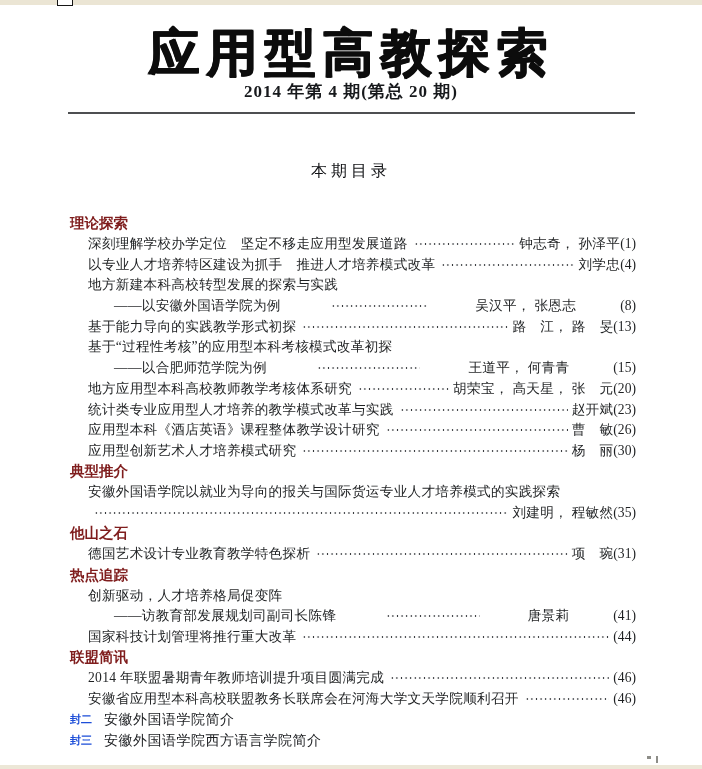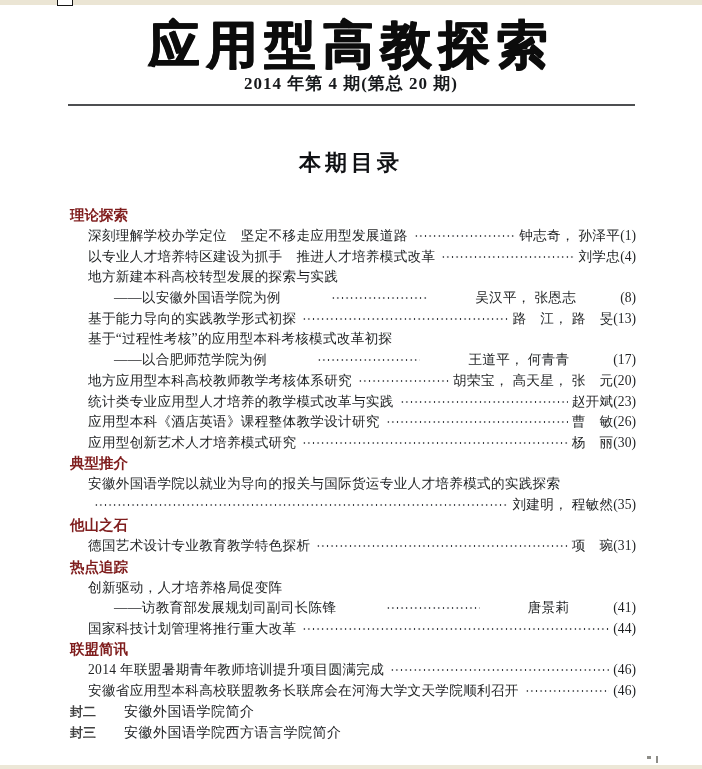--- a/index.html
+++ b/index.html
@@ -29,21 +29,21 @@
     position: absolute; right: 44px; bottom: 6px; z-index: 6;
   }
   .artifact-br i {
     display: inline-block; background: #8d8d88;
   }
   .artifact-br .a1 { width: 4px; height: 3px; margin-right: 5px; }
   .artifact-br .a2 { width: 2px; height: 7px; vertical-align: bottom; }
 
   
   .masthead {
-    margin: 0; padding-top: 14px;
+    margin: 0; padding-top: 22px;
     text-align: center;
     font-family: "DejaVu Serif", "Liberation Serif", serif;
     font-weight: 900;
     font-size: 51px; line-height: 60px;
     letter-spacing: 7px;
     color: #0c0c0c;
     text-shadow: 1.2px 0 0 currentColor, 0 1.2px 0 currentColor, 1.2px 1.2px 0 currentColor;
   }
   .issue-line {
     text-align: center;
@@ -56,22 +56,22 @@
     margin: 10px 67px 0 68px;
     border: none;
     border-top: 2px solid #4d4f51;
     height: 0;
   }
 
   .toc-title {
     margin: 42px 0 0 0;
     text-align: center;
     font-family: "Liberation Sans", "DejaVu Sans", sans-serif;
-    font-weight: 700;
-    font-size: 22px; line-height: 30px;
+    font-weight: 400;
+    font-size: 16px; line-height: 30px;
     letter-spacing: 4px;
     color: #101114;
   }
 
   
   .toc {
     --row-h: 20.7px;
     margin: 27px 66px 0 70px;
   }
   .toc-section {
@@ -104,22 +104,22 @@
   }
   .toc-row .authors { flex: 0 0 auto; letter-spacing: 0.3px; }
   .toc-row .pageno  { flex: 0 0 auto; }
 
   .back-cover-row {
     height: var(--row-h);
     display: flex; align-items: center;
   }
   .back-cover-row .bc-label {
     font-family: "Liberation Sans", "DejaVu Sans", sans-serif;
-    font-weight: 700; font-size: 13px; color: #404040;
-    margin-right: 28px;
+    font-weight: 700; font-size: 11px; color: #1d4ed8;
+    margin-right: 12px;
   }
   .back-cover-row .bc-title {
     font-weight: 400; font-size: 14px; color: #1b1d20;
     letter-spacing: 0.5px;
   }
 </style>
 </head>
 <body>
 
 <div class="strip-top"></div>
@@ -160,21 +160,21 @@
       <span class="authors">路　江， 路　旻</span>
       <span class="pageno">(13)</span>
     </div>
     <div class="toc-row lvl1">
       <span class="title">基于“过程性考核”的应用型本科考核模式改革初探</span>
     </div>
     <div class="toc-row lvl2">
       <span class="title">——以合肥师范学院为例</span>
       <span class="leader"></span>
       <span class="authors">王道平， 何青青</span>
-      <span class="pageno">(17)</span>
+      <span class="pageno">(15)</span>
     </div>
     <div class="toc-row lvl1">
       <span class="title">地方应用型本科高校教师教学考核体系研究</span>
       <span class="leader"></span>
       <span class="authors">胡荣宝， 高天星， 张　元</span>
       <span class="pageno">(20)</span>
     </div>
     <div class="toc-row lvl1">
       <span class="title">统计类专业应用型人才培养的教学模式改革与实践</span>
       <span class="leader"></span>

